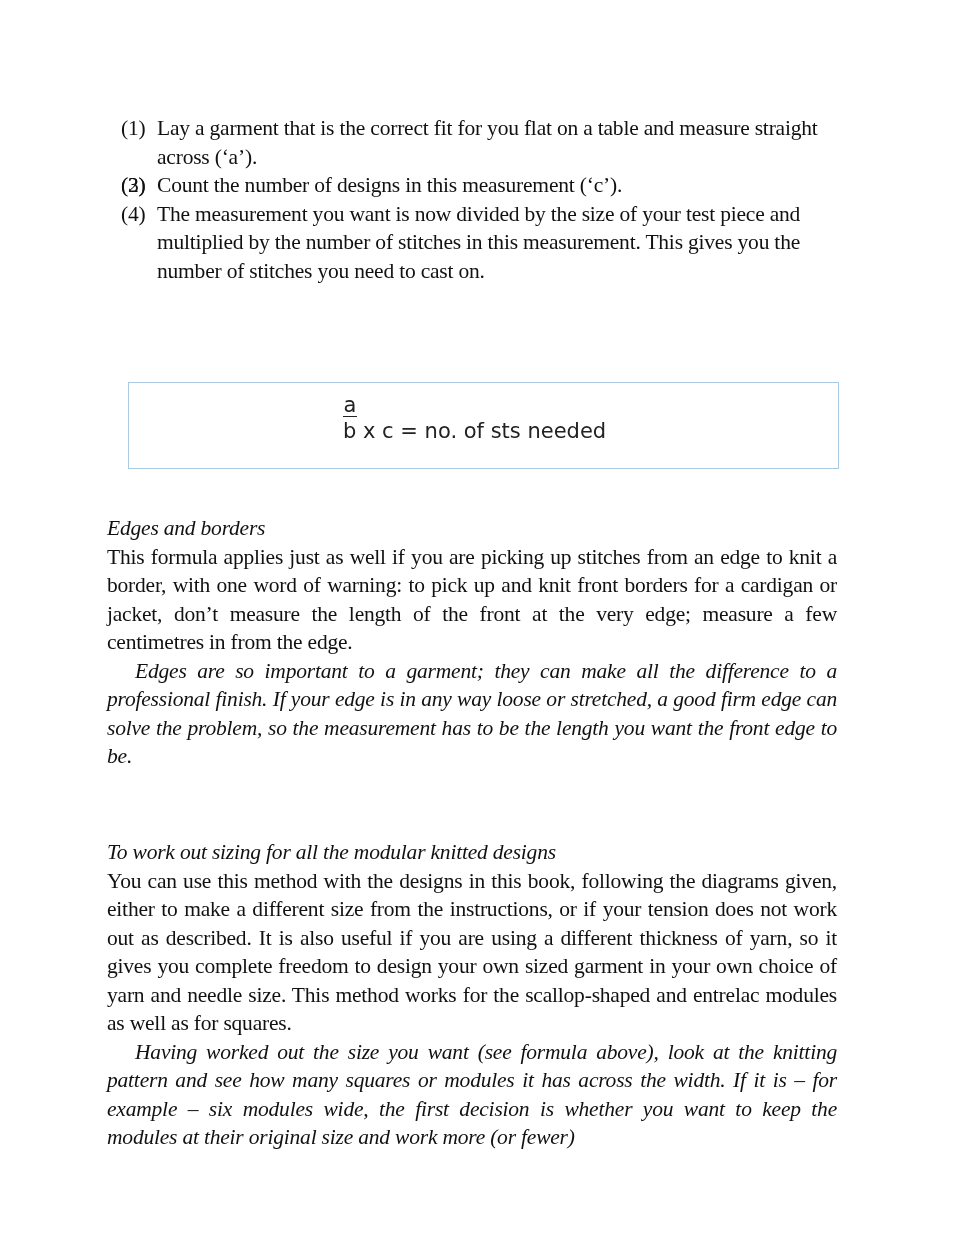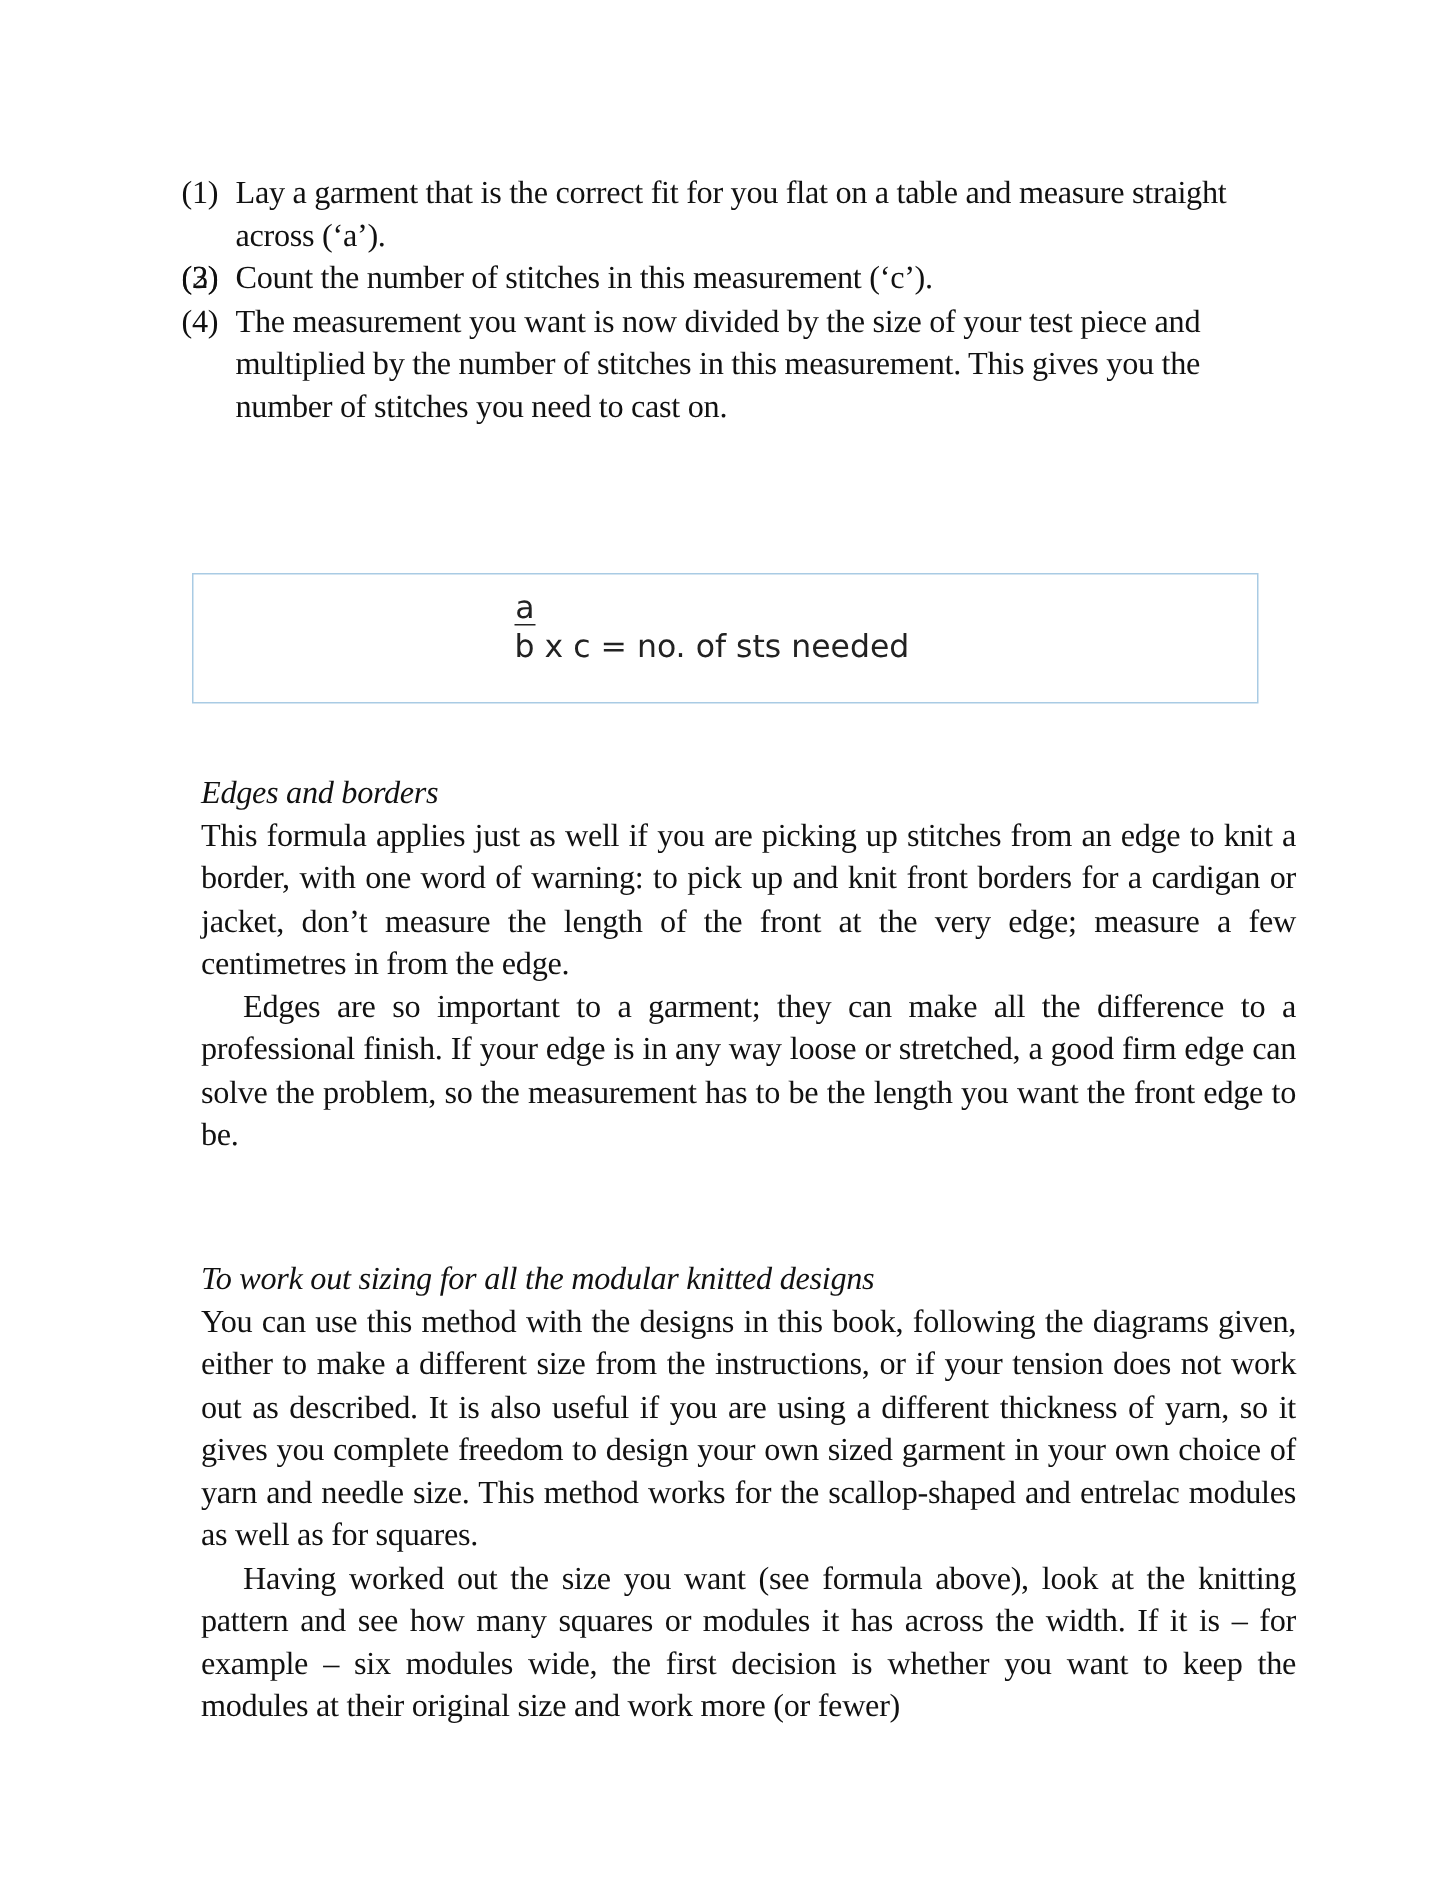--- a/index.html
+++ b/index.html
@@ -5,43 +5,43 @@
     html, body { margin: 0; padding: 0; background: #ffffff; }
     body { width: 970px; height: 1255px; position: relative; overflow: hidden; color: #111; }
     .page { position: absolute; left: 0; top: 0; width: 970px; height: 1255px; }
     .serif { font-family: "Liberation Serif", "DejaVu Serif", serif; font-size: 21.5px; line-height: 28.5px; letter-spacing: -0.2px; }
     .list { position: absolute; left: 121px; top: 114px; width: 730px; }
     .list-item { position: relative; padding-left: 36px; }
     .list-num { position: absolute; left: 0; top: 0; }
     .formula-box { position: absolute; left: 128px; top: 382px; width: 711px; height: 87px; border: 1.5px solid #a9cbe4; box-sizing: border-box; }
     .formula { position: absolute; left: 214px; top: 12px; font-family: "DejaVu Sans", "Liberation Sans", sans-serif; font-size: 21px; line-height: 25px; color: #222; }
     .frac-num { display: block; width: 14px; text-align: center; border-bottom: 1.6px solid #222; line-height: 21px; margin-bottom: 2px; }
-    .section { position: absolute; left: 134px; width: 730px; }
+    .section { position: absolute; left: 107px; width: 730px; }
     .heading { font-style: italic; }
     .para { text-align: justify; }
-    .indent { text-indent: 28px; }
+    .indent { text-indent: 28px; font-style: italic; }
     #sec-edges { top: 514px; }
     #sec-sizing { top: 814px; margin-top: 24px; }
   </style>
 </head>
 <body>
 
 <div class="page">
 
   <div class="list serif">
     <div class="list-item">
       <span class="list-num">(1)</span>
       <span>Lay a garment that is the correct fit for you flat on a table and measure straight across (‘a’).</span>
     </div>
     <div class="list-item">
       <span class="list-num">(2)</span>
     </div>
     <div class="list-item">
       <span class="list-num">(3)</span>
-      <span>Count the number of stitches in this measurement (‘c’).</span>
+      <span>Count the number of designs in this measurement (‘c’).</span>
     </div>
     <div class="list-item">
       <span class="list-num">(4)</span>
       <span>The measurement you want is now divided by the size of your test piece and multiplied by the number of stitches in this measurement. This gives you the number of stitches you need to cast on.</span>
     </div>
   </div>
 
   <div class="formula-box" style="border-color: rgb(169, 203, 228);">
     <div class="formula">
       <span class="frac-num">a</span>

